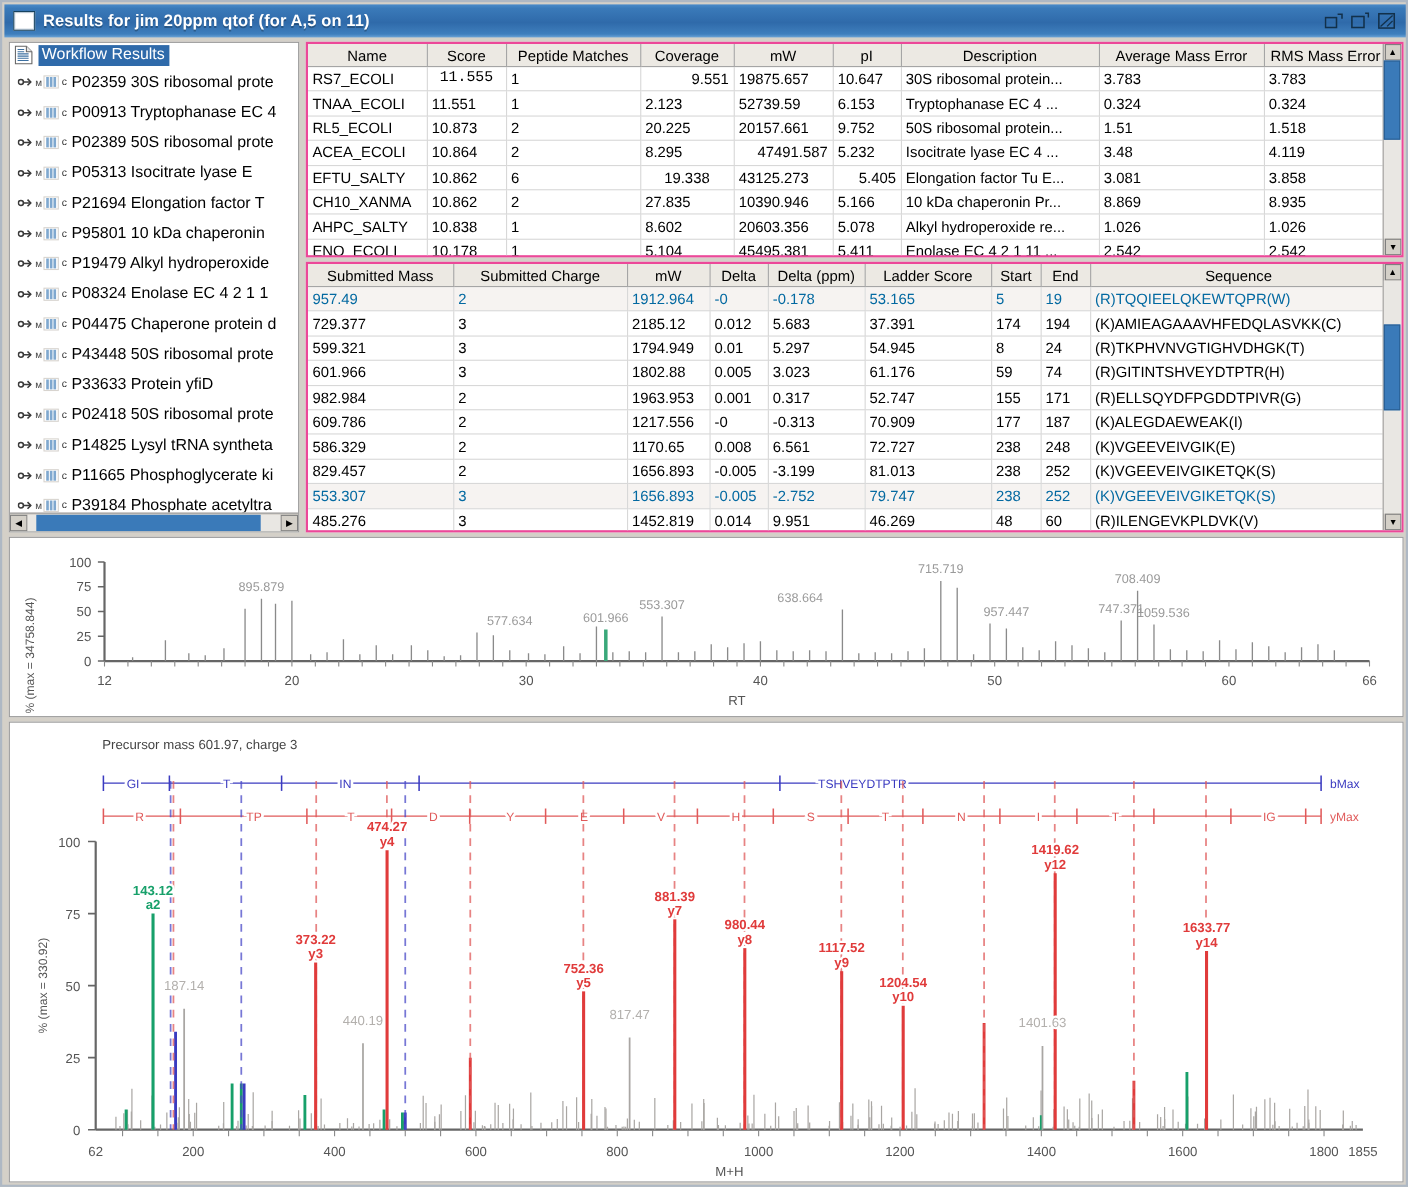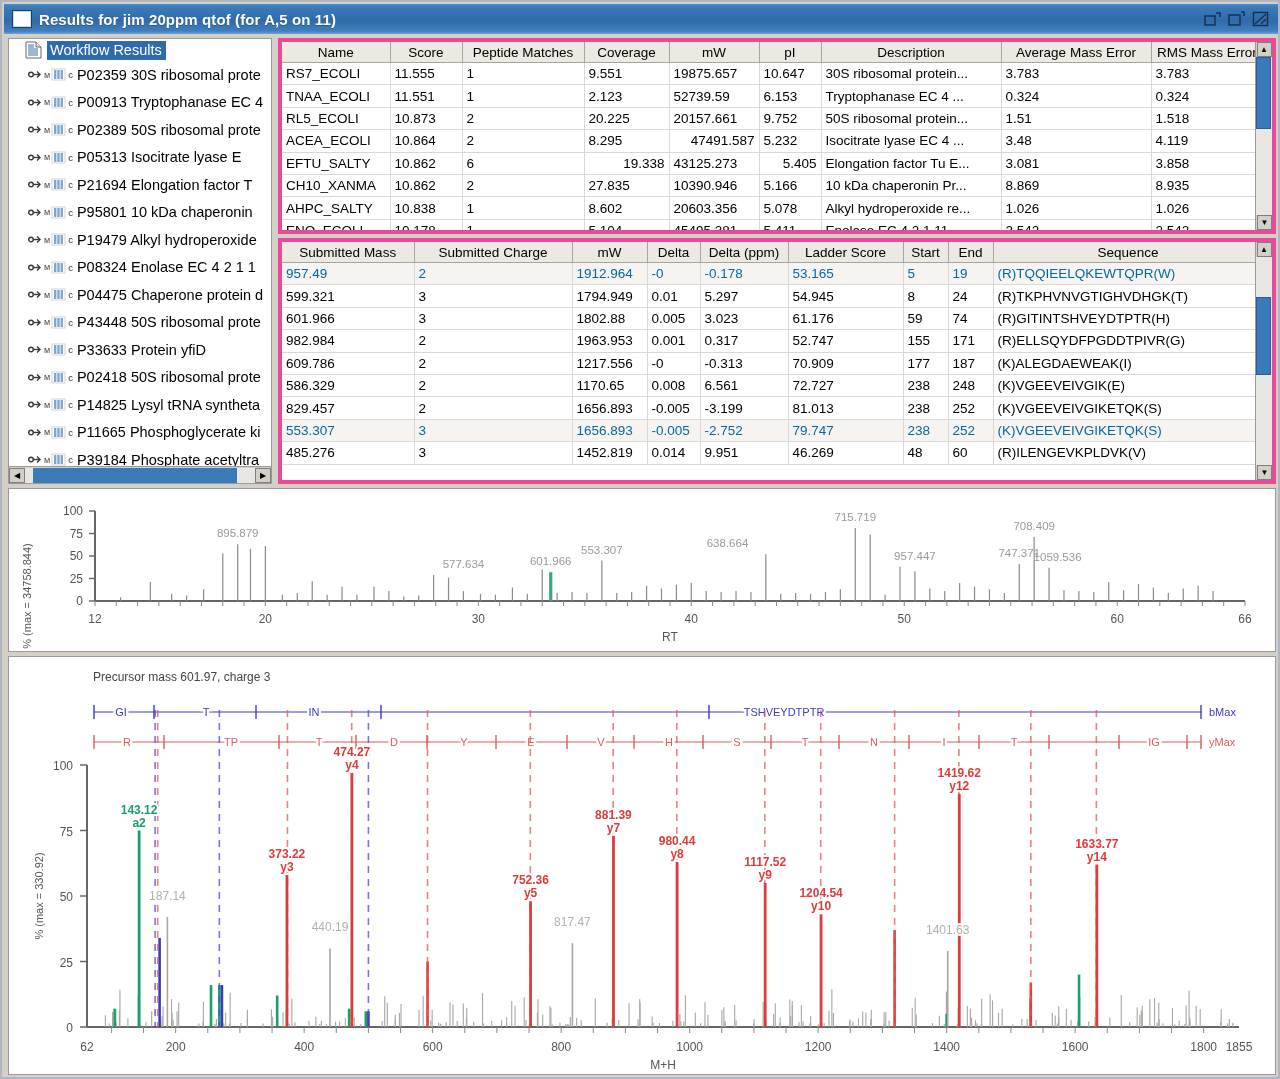--- a/index.html
+++ b/index.html
@@ -10,36 +10,36 @@
     background:linear-gradient(to bottom,#4a8bc9 0%,#3a7ab9 12%,#2f6aaa 55%,#3f7fbd 90%,#6aa3d6 100%);
     display:flex;align-items:center;}
   .titlebar .tb-icon{width:18px;height:16px;margin-left:8px;margin-right:7px;background:#fff;border:1px solid #16425f;box-shadow:inset 0 0 0 1px #cfd9e3;position:relative;flex:none;}
   .titlebar .tb-title{color:#ffffff;font-weight:bold;font-size:15px;letter-spacing:.1px;white-space:nowrap;text-shadow:0 1px 0 rgba(0,0,0,.25);}
   .tb-buttons{margin-left:auto;margin-right:9px;display:flex;gap:7px;}
   .tb-btn{width:17px;height:16px;position:relative;cursor:pointer;}
   .tb-btn svg{display:block;}
   
   .upper{position:absolute;left:6px;top:36px;width:1268px;height:446px;}
   .tree-panel{position:absolute;left:0;top:0;width:264px;height:446px;background:#ffffff;border:1px solid #9a9a9a;box-sizing:border-box;overflow:hidden;}
-  .tree-inner{position:absolute;left:0;top:0;right:0;bottom:17px;overflow:hidden;padding-left:12px;}
+  .tree-inner{position:absolute;left:0;top:0;right:0;bottom:17px;overflow:hidden;}
   .tree-root{display:flex;align-items:center;height:22px;padding-left:4px;}
   .doc-icon{width:17px;height:18px;margin-right:5px;flex:none;}
   .root-label{background:#2f6aaa;color:#ffffff;padding:1px 4px 2px 3px;font-size:14.5px;line-height:16px;}
   .tree-row{display:flex;align-items:center;height:27.5px;padding-left:7px;white-space:nowrap;overflow:hidden;}
   .handle{width:13px;height:11px;margin-right:3px;flex:none;}
   .m-glyph{font-size:9px;color:#4a4a4a;margin-right:1px;font-family:"Liberation Sans",sans-serif;}
   .bars-icon{width:15px;height:15px;margin-right:2px;flex:none;}
   .c-glyph{font-size:9.5px;color:#333;margin-right:4px;}
   .tree-label{font-size:14.5px;color:#000;}
   .hscroll{position:absolute;left:0;bottom:0;width:100%;height:17px;background:#d4d0c8;border-top:1px solid #9a9a9a;box-sizing:border-box;display:flex;align-items:center;}
   .hs-arrow{width:16px;height:15px;background:#d4d0c8;border:1px solid #7f7f7f;box-sizing:border-box;display:flex;align-items:center;justify-content:center;font-size:8px;color:#000;flex:none;}
   .hs-track{flex:1;height:15px;background:#e9e7e3;position:relative;}
   .hs-thumb{position:absolute;left:8px;top:0;width:calc(100% - 26px);height:15px;background:#3a7ab9;}
   
-  .tbl-panel{position:absolute;background:#ffffff;border:4px solid #ec4899;box-sizing:border-box;overflow:hidden;}
+  .tbl-panel{position:absolute;background:#ffffff;border:2px solid #ec4899;box-sizing:border-box;overflow:hidden;}
   .tbl-top{left:270px;top:0;width:998px;height:196px;}
   .tbl-bot{left:270px;top:200px;width:998px;height:246px;}
   table.grid{border-collapse:collapse;table-layout:fixed;width:100%;font-size:13.5px;}
   table.grid th{background:#ece9e3;border-right:1px solid #a5a5a5;border-bottom:1px solid #a5a5a5;
     font-weight:normal;font-size:13.5px;height:20px;padding:0 4px;text-align:center;color:#000;}
   table.grid td{border-right:1px solid #d8d8d8;border-bottom:1px solid #d8d8d8;height:21.4px;padding:0 4px;
     white-space:nowrap;overflow:hidden;text-overflow:clip;color:#000;}
   table.grid tr.dim td{color:#0369a1;background:#f6f3f1;}
   .tbl-body{position:absolute;left:0;top:0;right:17px;bottom:0;overflow:hidden;}
   .vscroll{position:absolute;right:0;top:0;width:17px;bottom:0;background:#d4d0c8;border-left:1px solid #9a9a9a;box-sizing:border-box;}
@@ -447,23 +447,23 @@
                 <th>mW</th>
                 <th>pI</th>
                 <th>Description</th>
                 <th>Average Mass Error</th>
                 <th>RMS Mass Error</th>
               </tr>
             </thead>
           <tbody id="prot-body">
               <tr>
                 <td>RS7_ECOLI</td>
-                <td style="text-align: left;">11.555</td>
+                <td style="text-align: center; font-family: Liberation Mono, monospace;">11.555</td>
                 <td style="text-align: left;">1</td>
-                <td style="text-align: left;">9.551</td>
+                <td style="text-align: right;">9.551</td>
                 <td style="text-align: left; margin-top: 46px;">19875.657</td>
                 <td style="text-align: left;">10.647</td>
                 <td>30S ribosomal protein...</td>
                 <td>3.783</td>
                 <td>3.783</td>
               </tr>
               <tr>
                 <td>TNAA_ECOLI</td>
                 <td style="text-align: left;">11.551</td>
                 <td style="text-align: left;">1</td>
@@ -493,21 +493,21 @@
                 <td style="text-align: right;">47491.587</td>
                 <td style="text-align: left;">5.232</td>
                 <td>Isocitrate lyase  EC 4 ...</td>
                 <td>3.48</td>
                 <td>4.119</td>
               </tr>
               <tr>
                 <td>EFTU_SALTY</td>
                 <td style="text-align: left;">10.862</td>
                 <td style="text-align: left;">6</td>
-                <td style="text-align: right; margin-top: 45px;">19.338</td>
+                <td style="text-align: center; margin-top: 45px;">19.338</td>
                 <td style="text-align: left;">43125.273</td>
                 <td style="text-align: right;">5.405</td>
                 <td>Elongation factor Tu  E...</td>
                 <td>3.081</td>
                 <td>3.858</td>
               </tr>
               <tr>
                 <td>CH10_XANMA</td>
                 <td style="text-align: left;">10.862</td>
                 <td style="text-align: left;">2</td>
@@ -583,20 +583,31 @@
               <tr class="dim">
                 <td>957.49</td>
                 <td>2</td>
                 <td>1912.964</td>
                 <td>-0</td>
                 <td>-0.178</td>
                 <td>53.165</td>
                 <td>5</td>
                 <td>19</td>
                 <td>(R)TQQIEELQKEWTQPR(W)</td>
+              </tr>
+              <tr>
+                <td>729.377</td>
+                <td>3</td>
+                <td>2185.12</td>
+                <td>0.012</td>
+                <td>5.683</td>
+                <td>37.391</td>
+                <td>174</td>
+                <td>194</td>
+                <td>(K)AMIEAGAAAVHFEDQLASVKK(C)</td>
               </tr>
               <tr>
                 <td>599.321</td>
                 <td>3</td>
                 <td>1794.949</td>
                 <td>0.01</td>
                 <td>5.297</td>
                 <td>54.945</td>
                 <td>8</td>
                 <td>24</td>

